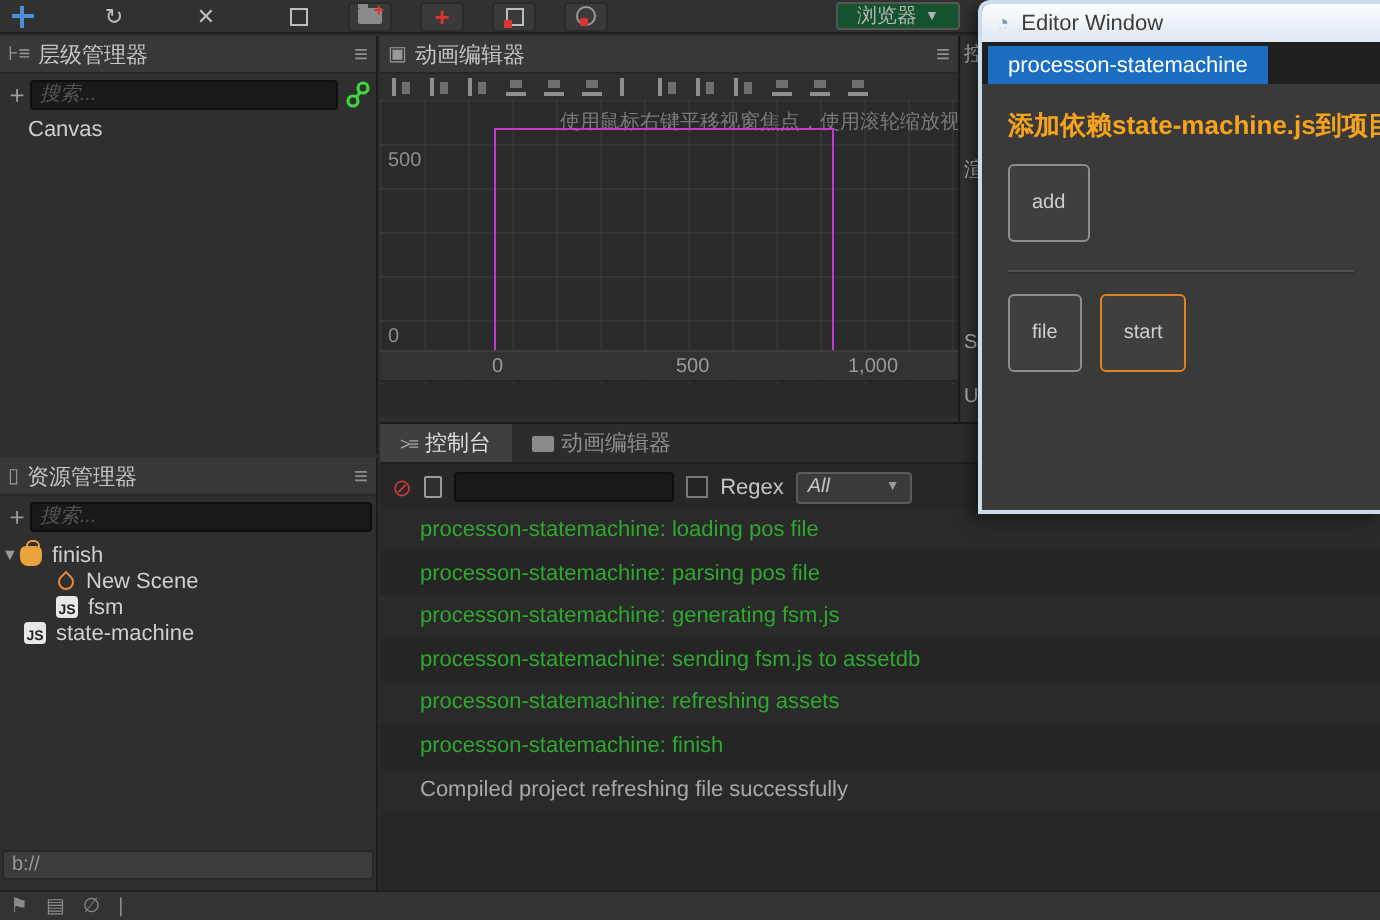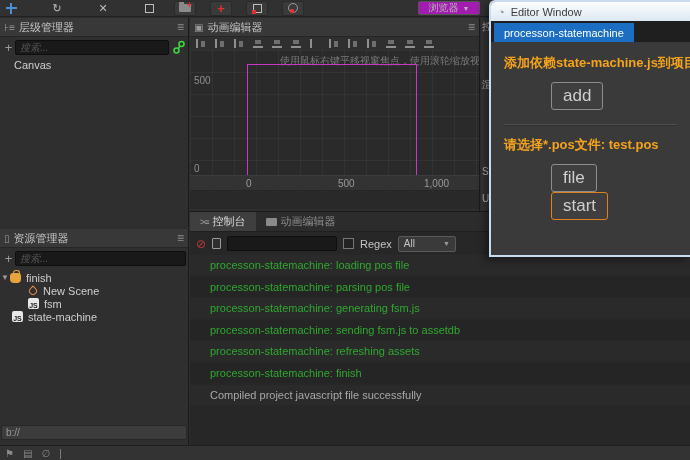--- a/index.html
+++ b/index.html
@@ -22,21 +22,21 @@
   .rect-ico { width:9px; height:9px; border:1.5px solid #bdbdbd; }
   .anchor-ico { width:9px; height:9px; border:1.5px solid #bdbdbd; position:relative; }
   .anchor-ico:after { content:""; position:absolute; left:-2px; bottom:-2px; width:4px; height:4px; background:#d33; }
   .pivot-ico { width:10px; height:10px; border:1.5px solid #9a9a9a; border-radius:50%; position:relative; }
   .pivot-ico:after { content:""; position:absolute; left:1px; bottom:-1px; width:4px; height:4px; background:#d33; border-radius:1px; }
   .folder-add-ico { width:12px; height:8px; background:#8a8a8a; border-radius:1px; position:relative; }
   .folder-add-ico:before { content:""; position:absolute; top:-2px; left:0; width:5px; height:2px; background:#8a8a8a; }
   .folder-add-ico:after { content:"+"; position:absolute; right:-1px; top:-4px; color:#d33; font-size:9px; font-weight:bold; }
   .red-plus { color:#d33; font-size:13px; font-weight:bold; }
   .browser-dd { position:absolute; left:418px; top:1px; width:62px; height:14px;
-    background:#a21caf; border:1px solid #565656; border-radius:2px; color:#b5b5b5;
+    background:#14532d; border:1px solid #565656; border-radius:2px; color:#b5b5b5;
     font-size:10px; display:flex; align-items:center; justify-content:center; gap:4px; }
   
   .panel { position:absolute; background:#2f2f2f; }
   .p-head { height:19px; background:#383838; border-bottom:1px solid #262626;
     display:flex; align-items:center; padding:0 4px; color:#c6c6c6; }
   .p-head .ttl { margin-left:4px; }
   .menu-ico { margin-left:auto; color:#8f8f8f; font-size:12px; }
   .mini-ico { color:#9a9a9a; font-size:10px; }
   .p-tools { height:21px; display:flex; align-items:center; padding:0 2px; }
   .plus-btn { width:13px; color:#9a9a9a; font-size:13px; text-align:center; }
@@ -79,21 +79,21 @@
   .term-ico { font-size:9px; letter-spacing:-1px; color:#a5a5a5; }
   .monitor-ico { width:11px; height:8px; background:#8a8a8a; border-radius:1px; }
   .c-tools { height:23px; display:flex; align-items:center; padding:0 6px; gap:6px; }
   .clear-ico { color:#c03a3a; font-size:12px; }
   .page-ico { width:9px; height:11px; background:#2f2f2f; border:1px solid #9a9a9a; border-radius:1px; }
   .c-input { width:110px; height:15px; background:#191919; border:1px solid #0e0e0e; border-radius:2px;
     color:#ccc; font-size:10px; padding:0 3px; }
   .chk { width:11px; height:11px; background:#222; border:1px solid #777; }
   .regex-lbl { color:#c5c5c5; }
   .dd { width:58px; height:16px; background:#3a3a3a; border:1px solid #5a5a5a; border-radius:2px;
-    display:flex; align-items:center; padding:0 5px; color:#c5c5c5; font-size:10px; }
+    display:flex; align-items:center; padding:0 5px; color:#c5c5c5; font-size:10px;font-style:italic; }
   .dd .arr { margin-left:auto; font-size:7px; color:#9a9a9a; }
   .log-row { height:20px; line-height:20px; padding-left:20px; margin-bottom:1.6px;
     background:#2a2a2a; color:#2fa82f; white-space:nowrap; overflow:hidden; }
   .log-row:nth-child(even) { background:#252525; }
   .log-row.info { color:#a8a8a8; }
   
   #assets { left:0; top:229px; width:189px; height:216px; border-right:1px solid #1b1b1b; }
   .caret { color:#9a9a9a; font-size:8px; width:10px; text-align:center; }
   .bag-ico { width:11px; height:10px; background:#e8a33d; border-radius:3px 3px 4px 4px; position:relative; margin-right:5px; }
   .bag-ico:before { content:""; position:absolute; top:-3px; left:3px; width:5px; height:4px;
@@ -115,21 +115,21 @@
     background:#3a3a3a; overflow:hidden; box-shadow:-3px 3px 8px rgba(0,0,0,.45); z-index:10; }
   .ew-title { height:19px; background:linear-gradient(#fbfdfe,#dde8f2);
     display:flex; align-items:center; padding:0 7px; color:#3c3c3c; gap:6px; }
   .swirl-ico { color:#7d96ad; font-size:11px; }
   .ew-tabs { height:21px; background:#1f1f1f; display:flex; align-items:flex-end; padding-left:3px; }
   .ew-tab { height:19px; background:#1b6ec2; color:#fff; display:flex; align-items:center;
     padding:0 10px; font-size:11px; }
   .ew-body { padding:8px 13px 0 13px; }
   .ew-orange { color:#f5a31d; font-weight:bold; font-size:13px; white-space:nowrap; margin:4px 0 10px 0; }
   .ew-btn { display:inline-block; background:#3f3f3f; border:1px solid #8d8d8d; border-radius:3px;
-    color:#cfcfcf; font-size:17px; padding:3px 11px; margin-right:6px;margin-left:47px; }
+    color:#cfcfcf; font-size:10px; padding:13px 11px; margin-right:6px; }
   .ew-btn.accent { border-color:#e0821e; }
   .ew-div { border-top:1px solid #4f4f4f; border-bottom:1px solid #303030; margin:14px 0 10px 0; }
 </style>
 </head>
 <body>
 
 <div class="top-toolbar">
   <div class="tool-ico">
       <div class="move-cross"></div>
     </div>
@@ -240,21 +240,21 @@
       <span class="arr">▼</span>
     </div>
   </div>
   <div>
     <div class="log-row">processon-statemachine: loading pos file</div>
     <div class="log-row">processon-statemachine: parsing pos file</div>
     <div class="log-row">processon-statemachine: generating fsm.js</div>
     <div class="log-row">processon-statemachine: sending fsm.js to assetdb</div>
     <div class="log-row">processon-statemachine: refreshing assets</div>
     <div class="log-row">processon-statemachine: finish</div>
-    <div class="log-row info">Compiled project javascript file successfully</div>
+    <div class="log-row info">Compiled project refreshing file successfully</div>
   </div>
 </div>
 
 <div class="panel" id="assets">
   <div class="p-head">
     <span class="mini-ico">▯</span>
     <span class="ttl">资源管理器</span>
     <span class="menu-ico">≡</span>
   </div>
   <div class="p-tools">
@@ -295,17 +295,16 @@
     <span class="swirl-ico">◔</span>
     <span>Editor Window</span>
   </div>
   <div class="ew-tabs">
     <div class="ew-tab">processon-statemachine</div>
   </div>
   <div class="ew-body">
     <div class="ew-orange">添加依赖state-machine.js到项目</div>
     <div class="ew-btn">add</div>
     <div class="ew-div"></div>
-    <div class="ew-orange">请选择*.pos文件: test.pos</div>
     <div class="ew-btn">file</div>
     <div class="ew-btn accent">start</div>
   </div>
 </div>
 
 </body></html>

